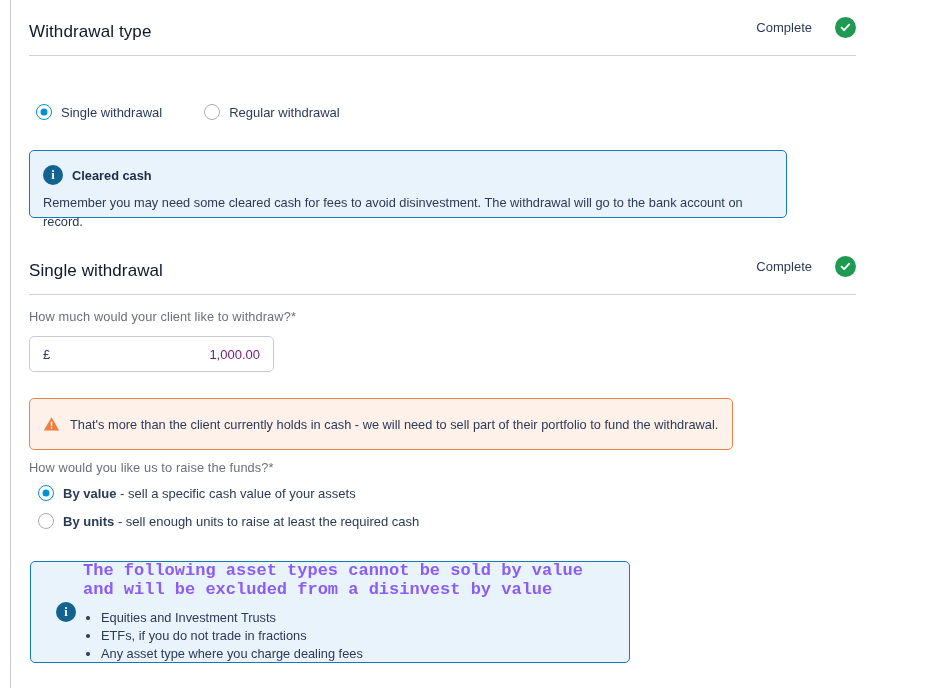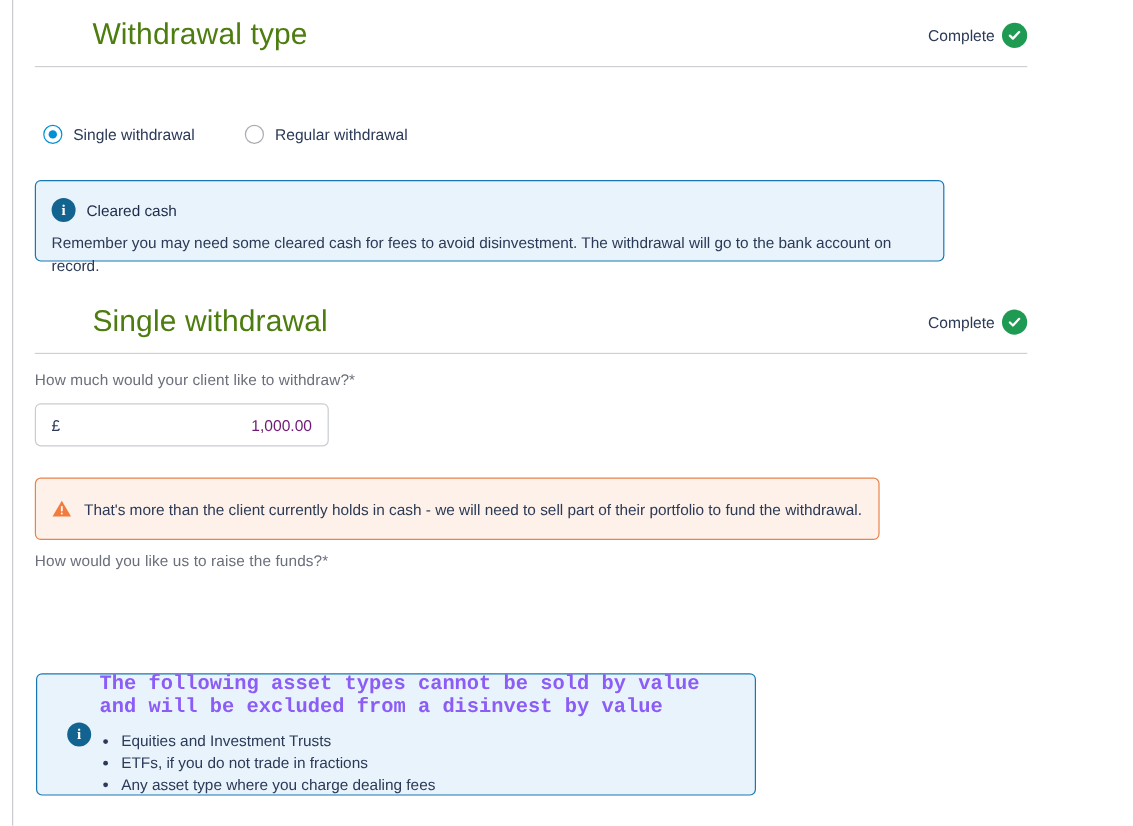--- a/index.html
+++ b/index.html
@@ -37,31 +37,30 @@
   }
 
   
   .section-head {
     width: 827px;
     display: flex;
     align-items: flex-end;
     justify-content: space-between;
   }
   .section-title {
-    font-size: 25px;
+    font-size: 17px;
     font-weight: 400;
-    color: #4d7c0f;
+    color: #0f172a;
     letter-spacing: .1px;
     line-height: 1;
-    margin-left: 48px;
   }
   .status-wrap {
     display: flex;
     align-items: center;
-    gap: 6px;
+    gap: 23px;
     padding-bottom: 2px;
   }
   .status-text {
     font-size: 13px;
     color: #2b3a57;
   }
   .check-badge {
     width: 21px;
     height: 21px;
     border-radius: 50%;
@@ -145,21 +144,21 @@
     align-items: center;
     justify-content: center;
     color: #ffffff;
     font-size: 12.5px;
     font-weight: 700;
     font-family: "Liberation Serif", serif;
     line-height: 1;
   }
   .info-title {
     font-size: 12.8px;
-    font-weight: 400;
+    font-weight: 700;
     color: #1c2b4a;
   }
   .info-body {
     font-size: 12.8px;
     color: #2b3a57;
     line-height: 1.45;
   }
 
   
   .warn-box {
@@ -326,20 +325,30 @@
       <rect x="7.75" y="5.6" width="1.5" height="4.6" rx="0.7" fill="#ffffff"></rect>
       <rect x="7.75" y="11.1" width="1.5" height="1.6" rx="0.7" fill="#ffffff"></rect>
     </svg>
     <span class="warn-text">That's more than the client currently holds in cash - we will need to sell part of their portfolio to fund the withdrawal.</span>
   </div>
 
   <div class="field-label" id="q3-label">
     <span>How would you like us to raise the funds?</span><span class="req">*</span>
   </div>
 
+  <div id="q3-radios">
+    <label class="radio-opt">
+      <span class="radio checked"></span>
+      <span class="radio-label"><b>By value</b><span> - sell a specific cash value of your assets</span></span>
+    </label>
+    <label class="radio-opt">
+      <span class="radio"></span>
+      <span class="radio-label"><b>By units</b><span> - sell enough units to raise at least the required cash</span></span>
+    </label>
+  </div>
 
   <div id="panel-wrap" class="panel">
     <div class="panel-icon-col">
       <span class="info-icon">i</span>
     </div>
     <div class="panel-body">
       <p class="panel-title">The following asset types cannot be sold by value and will be excluded from a disinvest by value</p>
       <ul class="panel-list">
         <li>Equities and Investment Trusts</li>
         <li>ETFs, if you do not trade in fractions</li>

